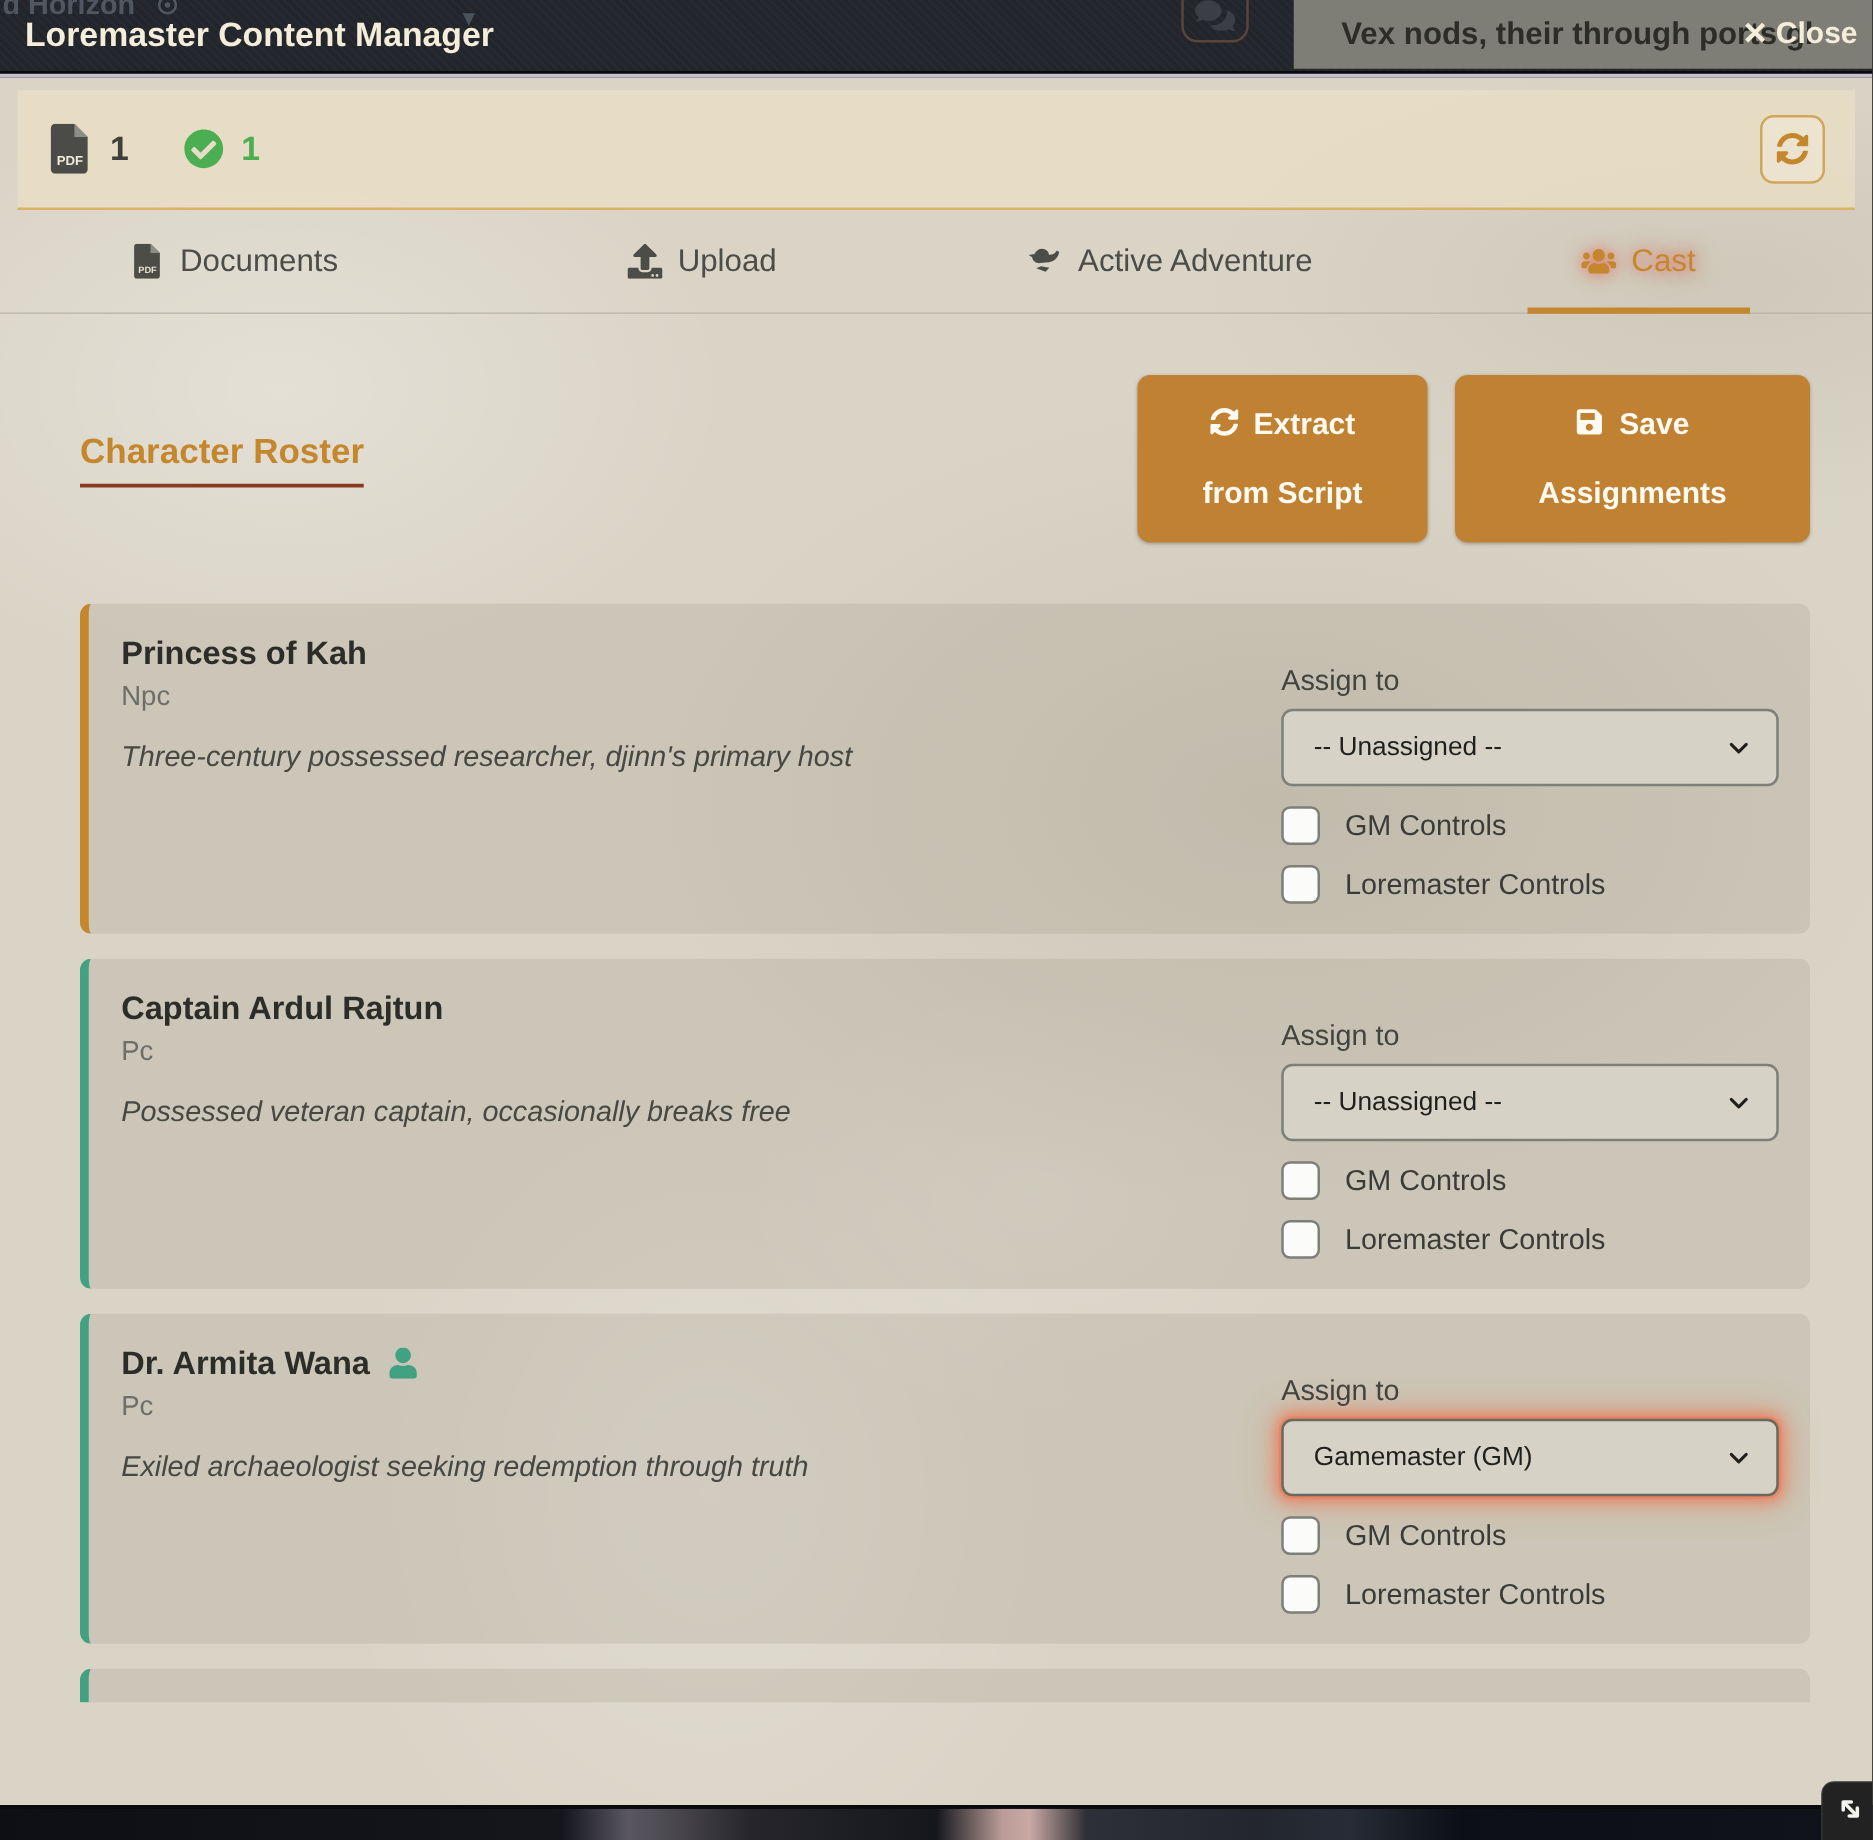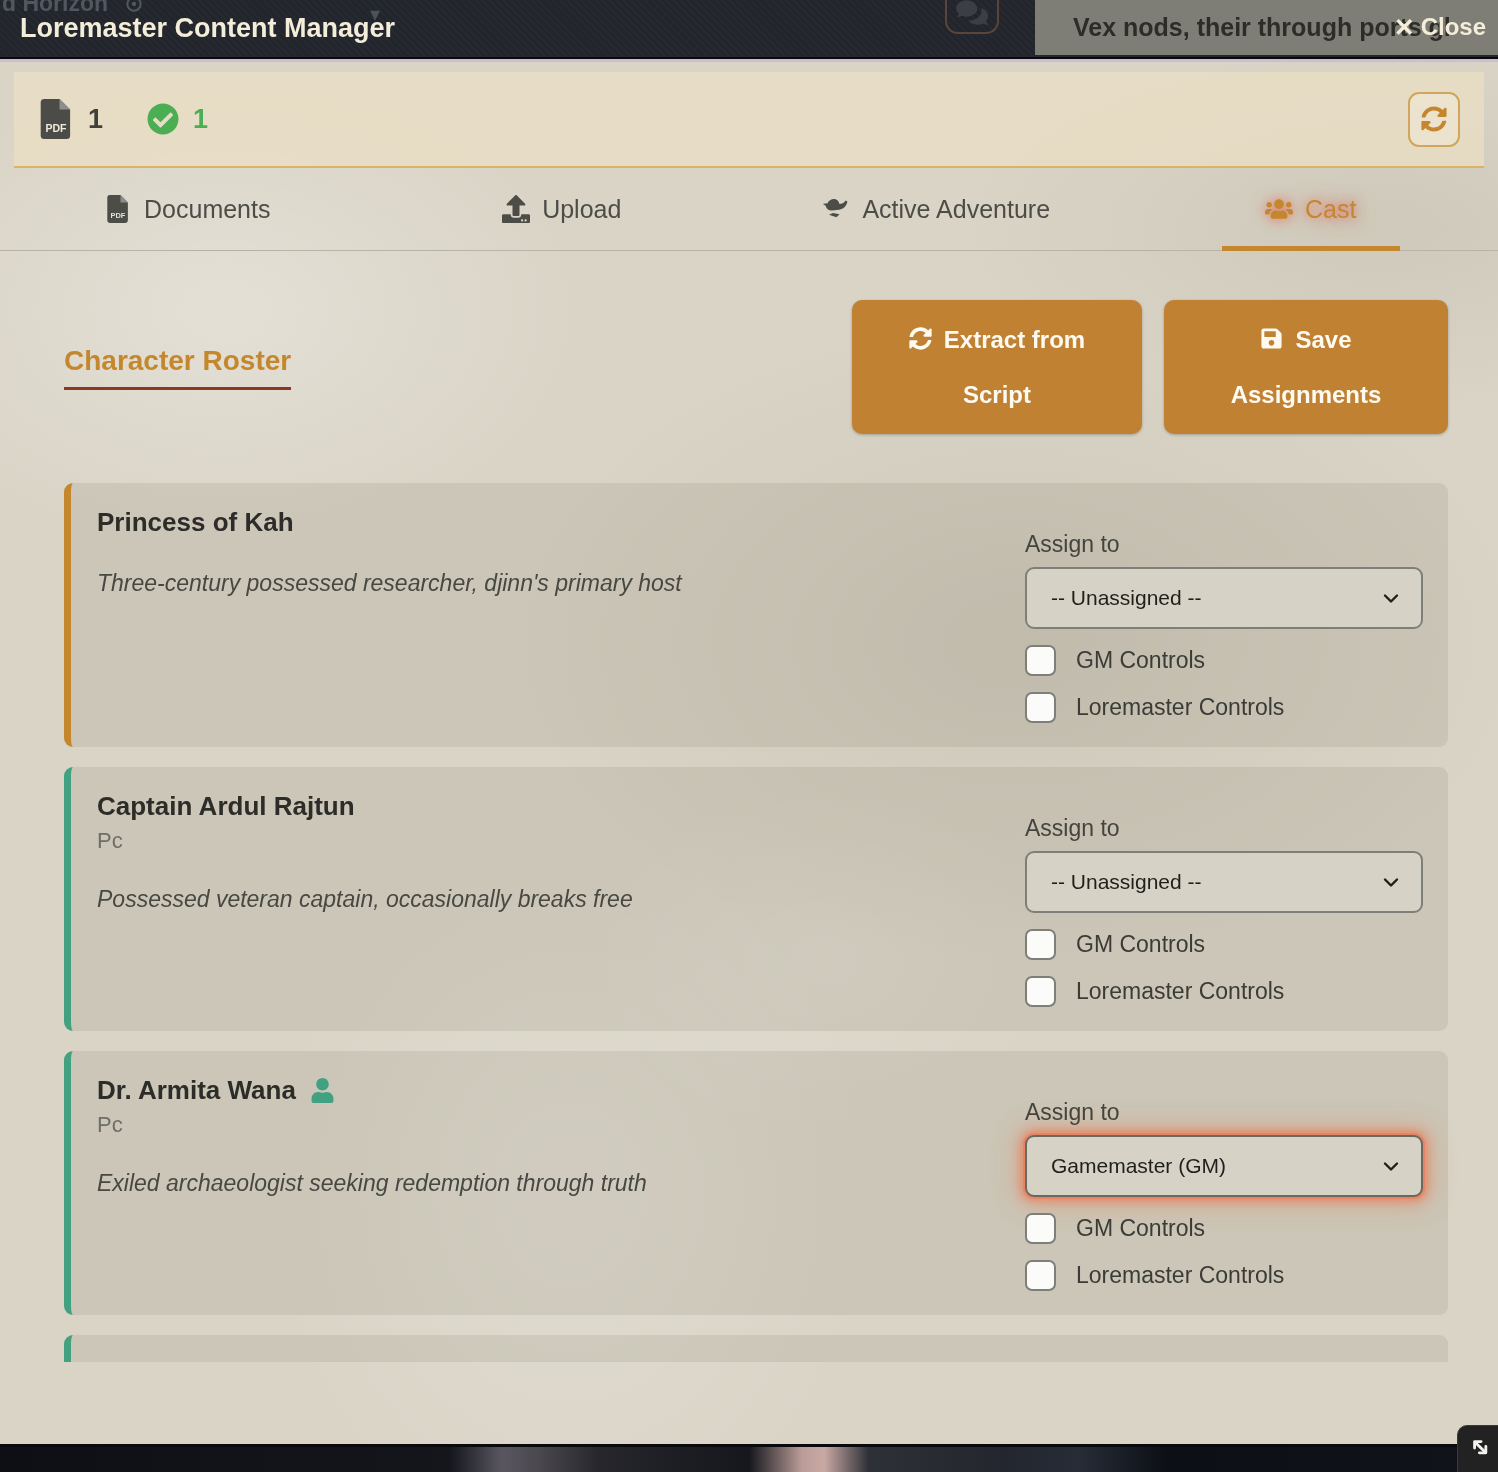--- a/index.html
+++ b/index.html
@@ -57,40 +57,40 @@
   .tab.active svg{fill:#c5872d;filter:drop-shadow(0 0 7px rgba(231,76,60,.8));}
   .tab.active::after{content:"";position:absolute;bottom:-1px;left:50%;transform:translateX(-50%);
     width:178px;height:5px;background:#c5872d;}
 
   
   .panel{padding:0 50px 0 64px;}
   .roster-header{display:flex;align-items:stretch;margin-top:49px;}
   .roster-title{align-self:center;font-size:28px;font-weight:700;color:#c5872d;
     border-bottom:3px solid #8a3a21;padding-bottom:10px;}
   .roster-actions{margin-left:auto;display:flex;gap:22px;}
-  .action-btn{width:290px;min-height:134px;background:#c08232;border:none;border-radius:10px;
+  .action-btn{width:232px;min-height:134px;background:#c08232;border:none;border-radius:10px;
     color:#fdfaf2;font-size:24px;font-weight:700;line-height:2.3;cursor:pointer;
     display:flex;align-items:center;justify-content:center;padding:0 34px;text-align:center;
     box-shadow:0 1px 3px rgba(0,0,0,.25);}
   .action-btn .btn-inner{display:inline;}
   .action-btn svg{width:23px;height:23px;fill:#fdfaf2;vertical-align:-2px;margin-right:12px;}
   .action-btn.save{width:284px;}
 
   
   .card-list{margin-top:49px;display:flex;flex-direction:column;gap:20px;}
   .card{position:relative;background:rgba(130,125,108,.16);border-radius:9px;
     border-left:7px solid #c5872d;padding:20px 25px 24px 26px;display:flex;}
   .card.pc{border-left-color:#42a181;}
   .card.h224{min-height:224px;justify-content:space-between;} .card.h244{min-height:244px;}
   .card--partial{height:27px;min-height:27px;padding:0;overflow:hidden;border-radius:9px 9px 0 0;}
   .card-left{flex:1;padding-top:4px;}
   .char-name{font-size:26px;font-weight:700;color:#2c2c29;display:flex;align-items:center;gap:14px;}
   .player-icon{width:25px;height:25px;fill:#42a181;}
   .char-type{font-size:22px;color:#6e6e68;margin-top:6px;}
-  .char-desc{font-size:23px;font-style:italic;color:#484843;margin-top:32px;}
+  .char-desc{font-size:23px;font-style:italic;color:#484843;margin-top:22px;}
   .card-right{width:398px;flex:none;margin-top:28px;}
   .assign-label{font-size:23px;color:#44443f;}
   .select{margin-top:9px;height:62px;background:#d6d2c5;border:2px solid #7f7f79;border-radius:9px;
     display:flex;align-items:center;padding:0 18px 0 24px;font-size:21px;color:#1f1f1c;cursor:pointer;}
   .select .select-value{flex:1;}
   .select svg{width:24px;height:24px;stroke:#1f1f1c;fill:none;stroke-width:2.4;stroke-linecap:round;stroke-linejoin:round;}
   .select.highlight{border-color:#69695f;
     box-shadow:0 0 0 2px rgba(240,110,70,.35), 0 0 10px 4px rgba(240,110,70,.65), 0 0 24px 10px rgba(240,110,70,.28);}
   .cb-row{display:flex;align-items:center;gap:20px;margin-top:16px;}
   .cb-row:first-of-type{margin-top:23px;}
@@ -210,20 +210,21 @@
         </div>
       </div>
 
       <div class="card-list">
 
         <div class="card npc h224">
           <div class="card-left">
             <div class="char-name">
               <span>Princess of Kah</span>
             </div>
+            <div class="char-type">Npc</div>
             <div class="char-desc">Three-century possessed researcher, djinn's primary host</div>
           </div>
           <div class="card-right">
             <div class="assign-label">Assign to</div>
             <div class="select">
               <span class="select-value">-- Unassigned --</span>
               <svg viewBox="0 0 24 24">
                   <path d="M6 9.5l6 6 6-6"></path>
                 </svg>
             </div>

